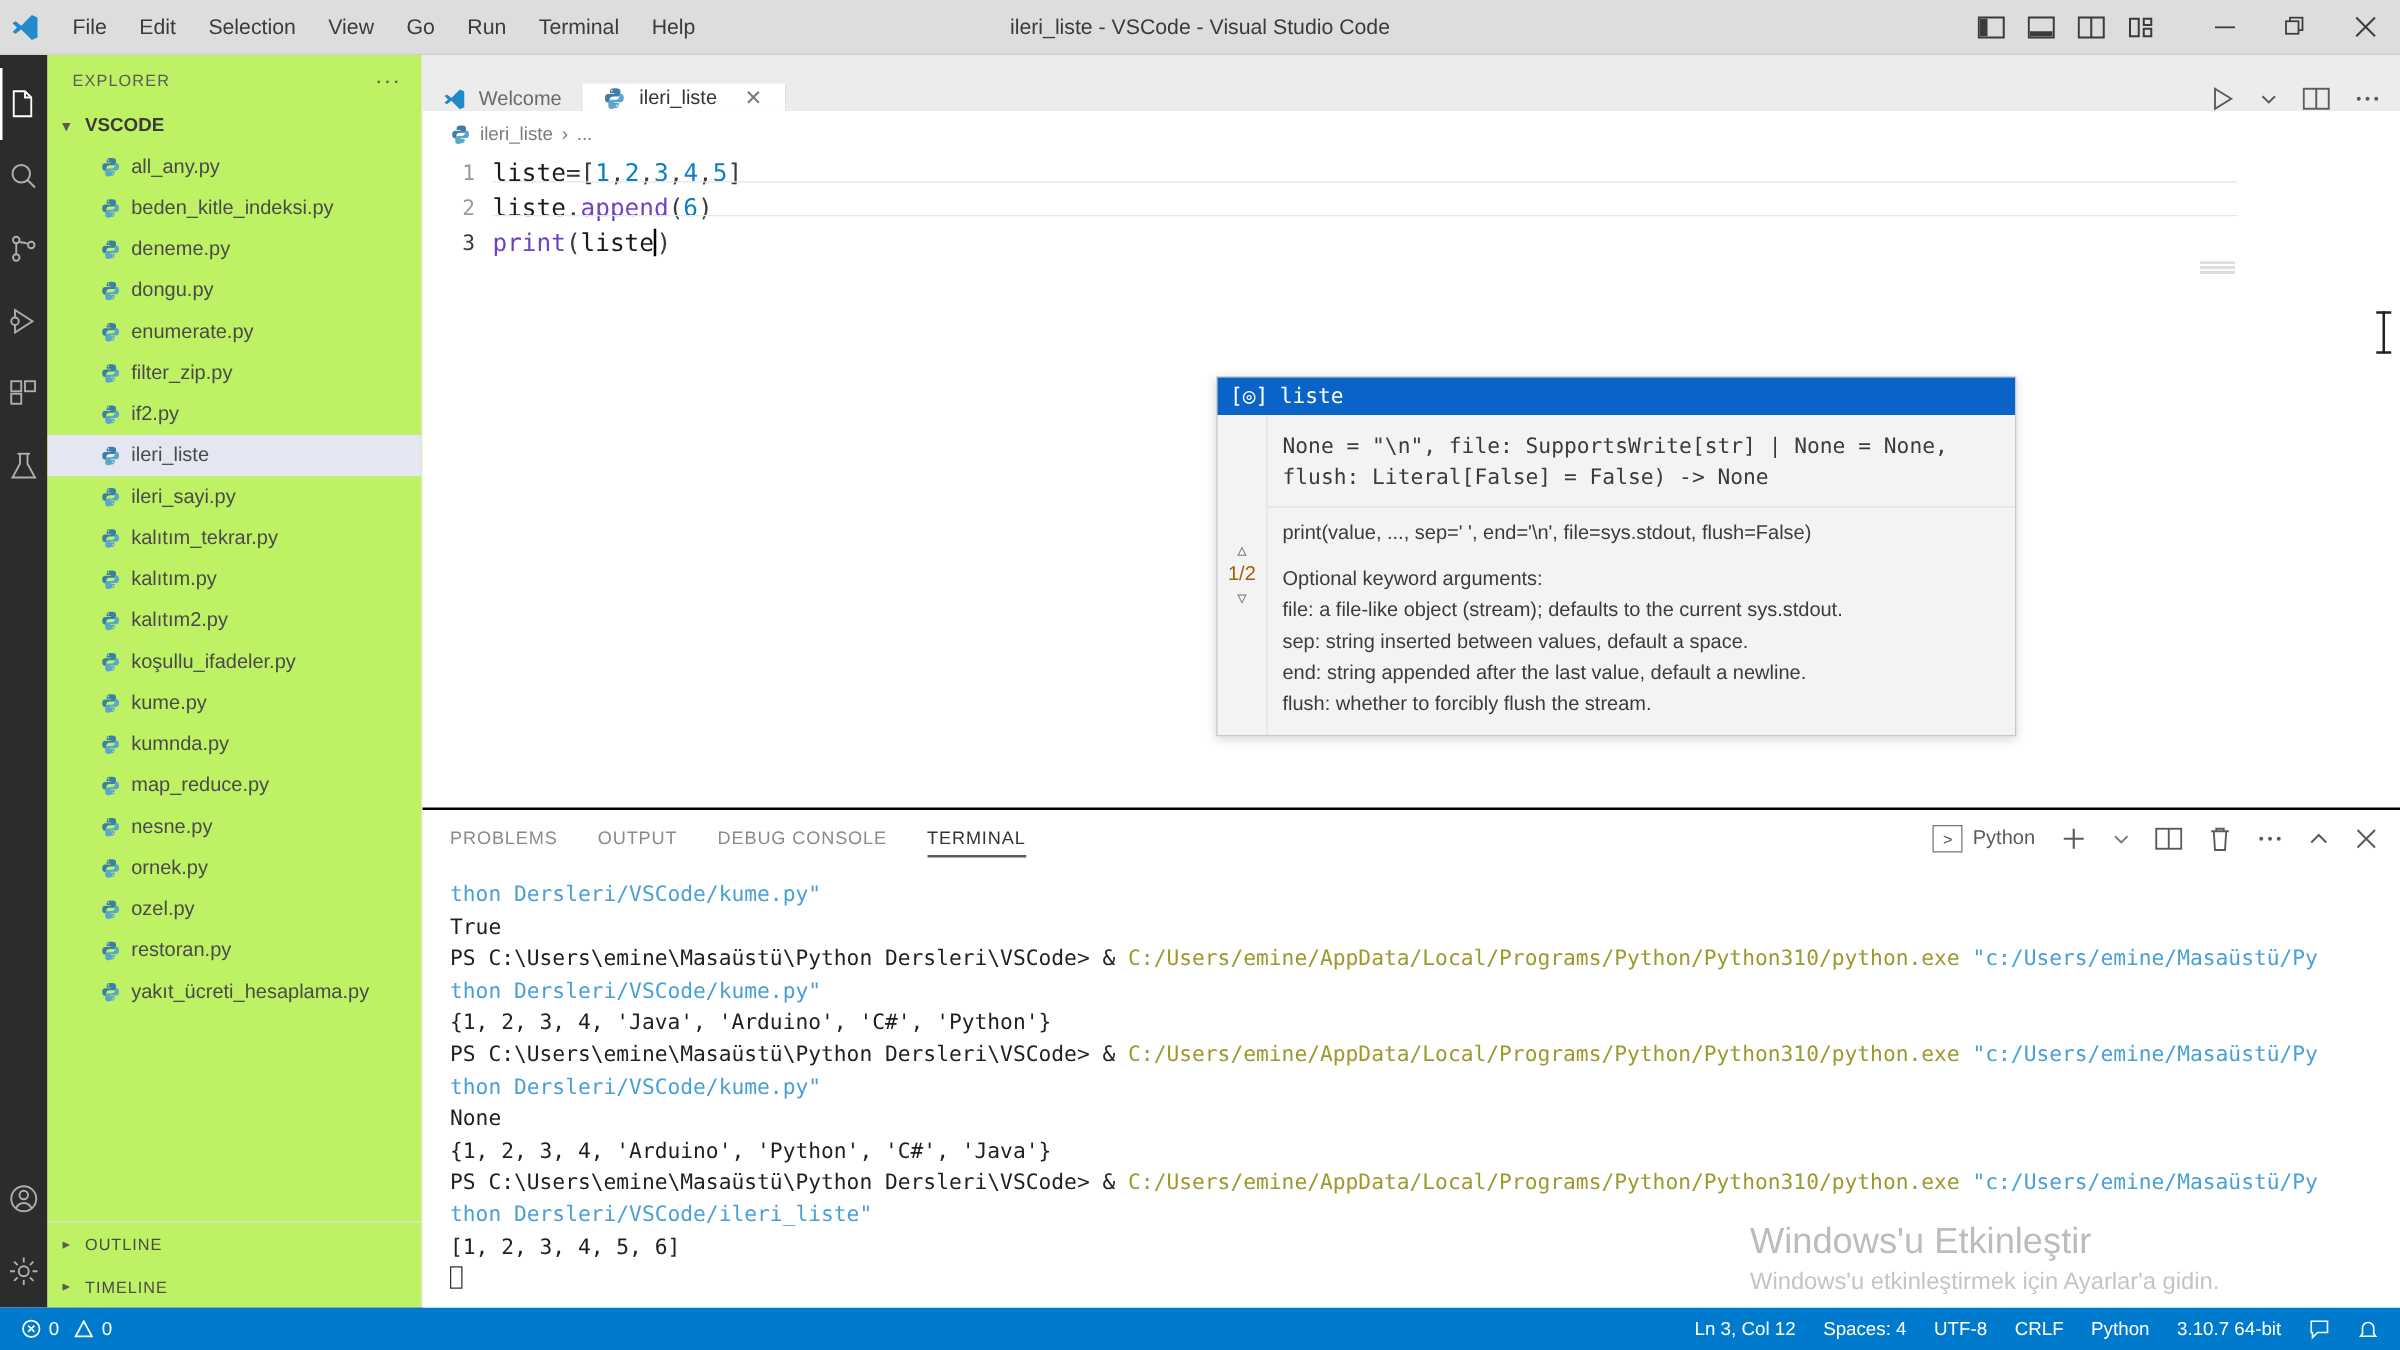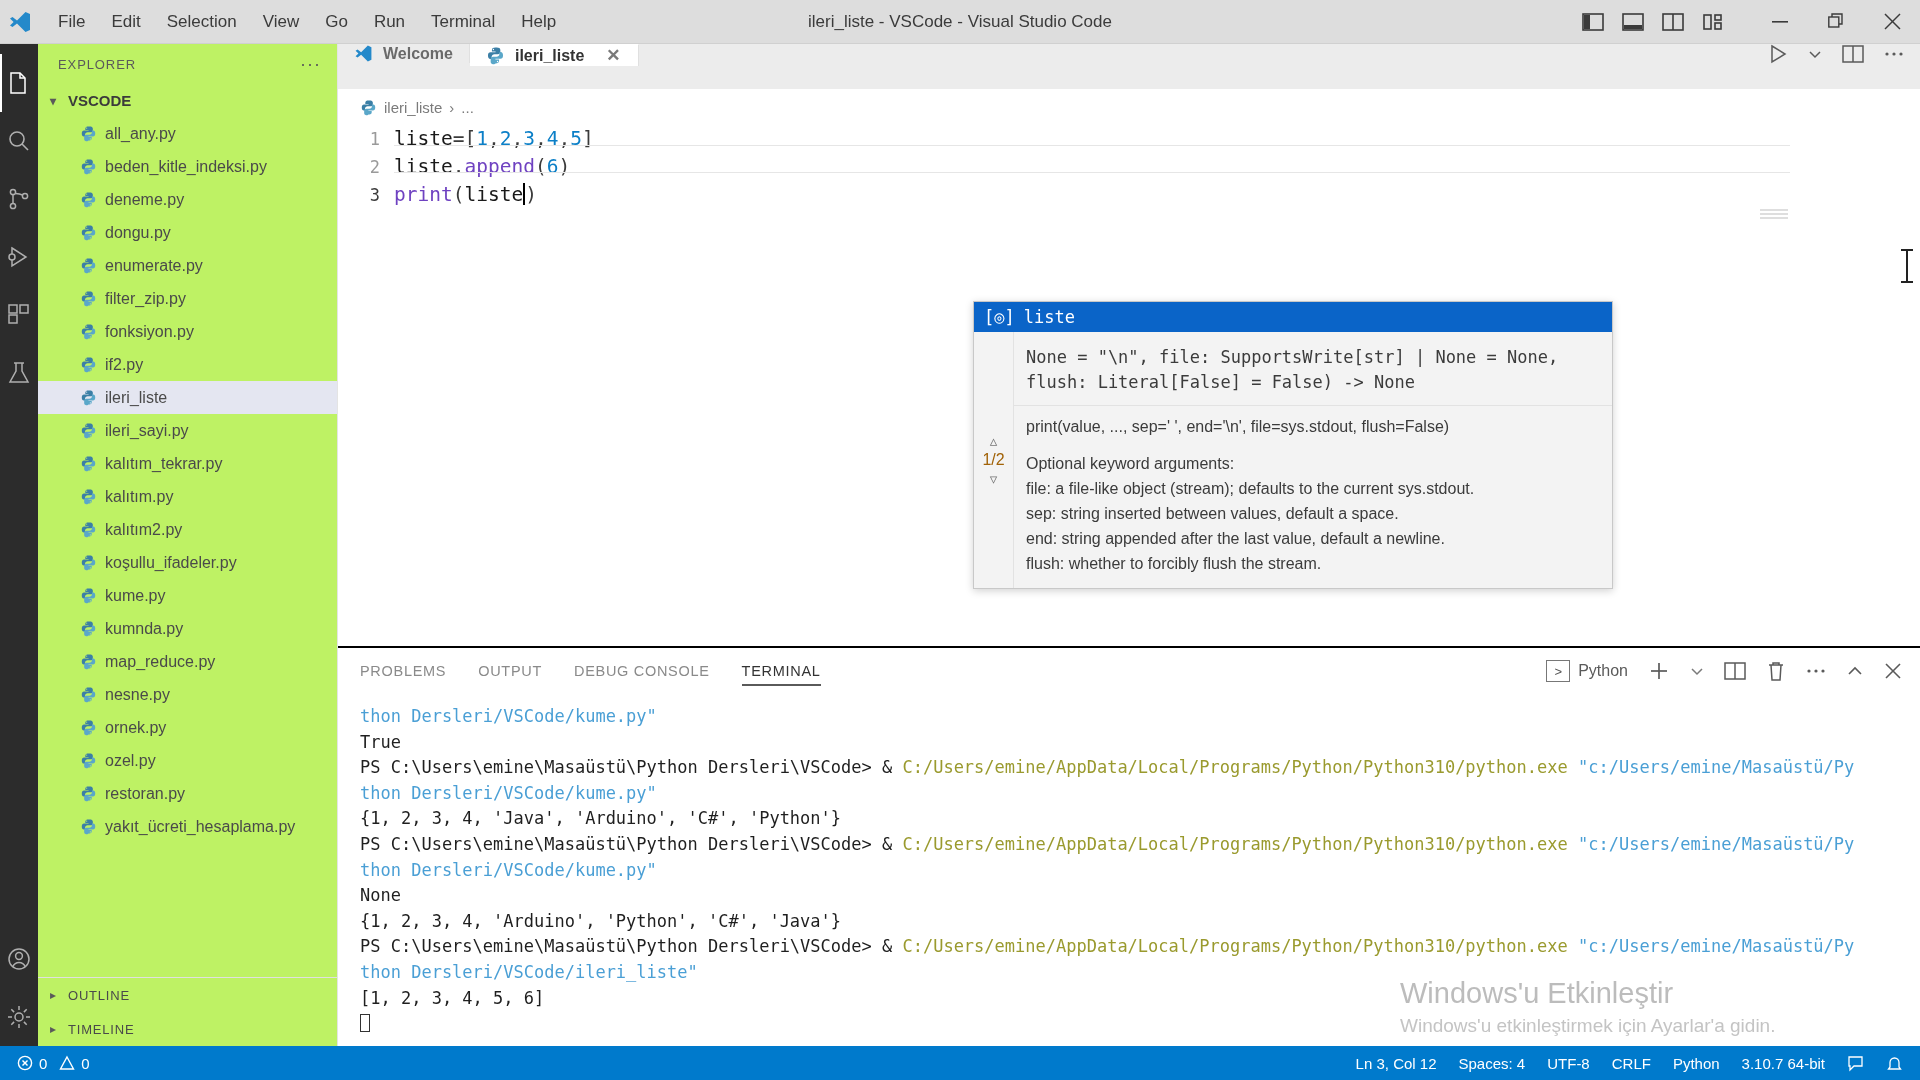--- a/index.html
+++ b/index.html
@@ -68,21 +68,21 @@
   .file-row.selected { background:#e4e6f1; }
   .pyicon { width:17px; height:17px; flex:0 0 17px; }
   .sb-bottom { border-top:1px solid #e0e0e0; }
   .sb-section {
     height:34px; display:flex; align-items:center; padding-left:12px; font-size:13px;
     letter-spacing:.8px; color:#4a4a4a; cursor:pointer;
   }
 
   
   .editor-area { flex:1; display:flex; flex-direction:column; min-width:0; background:#fff; }
-  .tabbar { height:45px; background:#ececec; display:flex; align-items:flex-start; position:relative;font-weight:bold; }
+  .tabbar { height:45px; background:#ececec; display:flex; align-items:flex-end; position:relative; }
   .tab {
     display:flex; align-items:center; gap:10px; padding:0 16px; font-size:16px; color:#6a6a6a;
     cursor:pointer; border-right:1px solid #e0e0e0; min-width:120px;
   }
   .tab.active { background:#ffffff; color:#333; border-top:1px solid #ffffff; }
   .tab .x { margin-left:10px; font-size:17px; color:#7a7a7a; width:18px; text-align:center; }
   .tabbar-actions { margin-left:auto; display:flex; align-items:center; gap:20px; padding:0 16px; }
   .editor-top { flex:1; position:relative; overflow:hidden; background:#fff; }
   .breadcrumb {
     height:36px; display:flex; align-items:center; gap:7px; padding-left:22px;
@@ -384,29 +384,20 @@
               <span>enumerate.py</span>
             </div>
             <div class="file-row">
               <span>
                 <svg class="pyicon" viewBox="0 0 24 24">
                   <path d="M11.9 2c-2.6 0-4.4.9-4.4 2.9v2.2h4.6v.8H5.7c-2 0-3.2 1.4-3.2 4.2 0 2.7 1 4.3 3 4.3h1.6v-2.6c0-2.1 1.7-3.5 3.7-3.5h4.3c1.7 0 3-1.3 3-3V4.9C18.1 2.9 16.2 2 13.6 2zm-2.5 1.5c.5 0 .9.4.9.9s-.4.9-.9.9-.9-.4-.9-.9.4-.9.9-.9z" fill="#3b7fa6"></path>
                   <path d="M12.1 22c2.6 0 4.4-.9 4.4-2.9v-2.2h-4.6v-.8h6.4c2 0 3.2-1.4 3.2-4.2 0-2.7-1-4.3-3-4.3h-1.6v2.6c0 2.1-1.7 3.5-3.7 3.5H8.9c-1.7 0-3 1.3-3 3v3.4c0 2 1.9 2.9 4.5 2.9zm2.5-1.5c-.5 0-.9-.4-.9-.9s.4-.9.9-.9.9.4.9.9-.4.9-.9.9z" fill="#5aa7c9"></path>
                 </svg>
               </span>
               <span>filter_zip.py</span>
-            </div>
-            <div class="file-row">
-              <span>
-                <svg class="pyicon" viewBox="0 0 24 24">
-                  <path d="M11.9 2c-2.6 0-4.4.9-4.4 2.9v2.2h4.6v.8H5.7c-2 0-3.2 1.4-3.2 4.2 0 2.7 1 4.3 3 4.3h1.6v-2.6c0-2.1 1.7-3.5 3.7-3.5h4.3c1.7 0 3-1.3 3-3V4.9C18.1 2.9 16.2 2 13.6 2zm-2.5 1.5c.5 0 .9.4.9.9s-.4.9-.9.9-.9-.4-.9-.9.4-.9.9-.9z" fill="#3b7fa6"></path>
-                  <path d="M12.1 22c2.6 0 4.4-.9 4.4-2.9v-2.2h-4.6v-.8h6.4c2 0 3.2-1.4 3.2-4.2 0-2.7-1-4.3-3-4.3h-1.6v2.6c0 2.1-1.7 3.5-3.7 3.5H8.9c-1.7 0-3 1.3-3 3v3.4c0 2 1.9 2.9 4.5 2.9zm2.5-1.5c-.5 0-.9-.4-.9-.9s.4-.9.9-.9.9.4.9.9-.4.9-.9.9z" fill="#5aa7c9"></path>
-                </svg>
-              </span>
-              <span>fonksiyon.py</span>
             </div>
             <div class="file-row">
               <span>
                 <svg class="pyicon" viewBox="0 0 24 24">
                   <path d="M11.9 2c-2.6 0-4.4.9-4.4 2.9v2.2h4.6v.8H5.7c-2 0-3.2 1.4-3.2 4.2 0 2.7 1 4.3 3 4.3h1.6v-2.6c0-2.1 1.7-3.5 3.7-3.5h4.3c1.7 0 3-1.3 3-3V4.9C18.1 2.9 16.2 2 13.6 2zm-2.5 1.5c.5 0 .9.4.9.9s-.4.9-.9.9-.9-.4-.9-.9.4-.9.9-.9z" fill="#3b7fa6"></path>
                   <path d="M12.1 22c2.6 0 4.4-.9 4.4-2.9v-2.2h-4.6v-.8h6.4c2 0 3.2-1.4 3.2-4.2 0-2.7-1-4.3-3-4.3h-1.6v2.6c0 2.1-1.7 3.5-3.7 3.5H8.9c-1.7 0-3 1.3-3 3v3.4c0 2 1.9 2.9 4.5 2.9zm2.5-1.5c-.5 0-.9-.4-.9-.9s.4-.9.9-.9.9.4.9.9-.4.9-.9.9z" fill="#5aa7c9"></path>
                 </svg>
               </span>
               <span>if2.py</span>
             </div>

